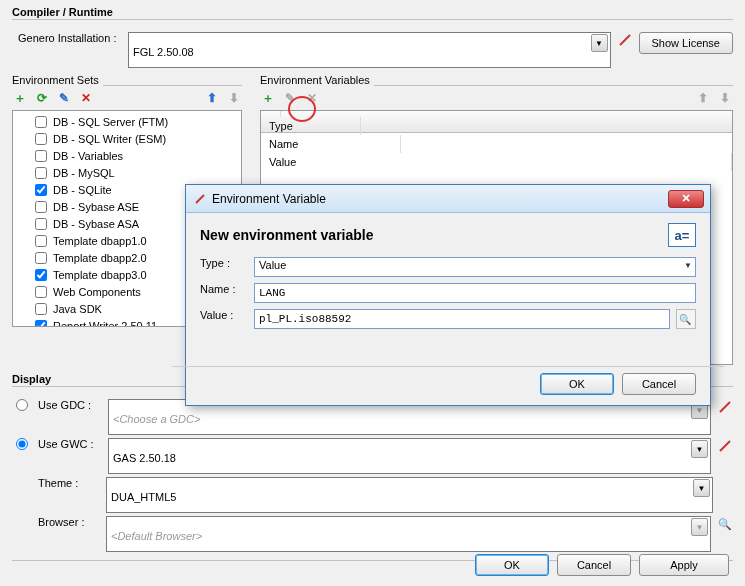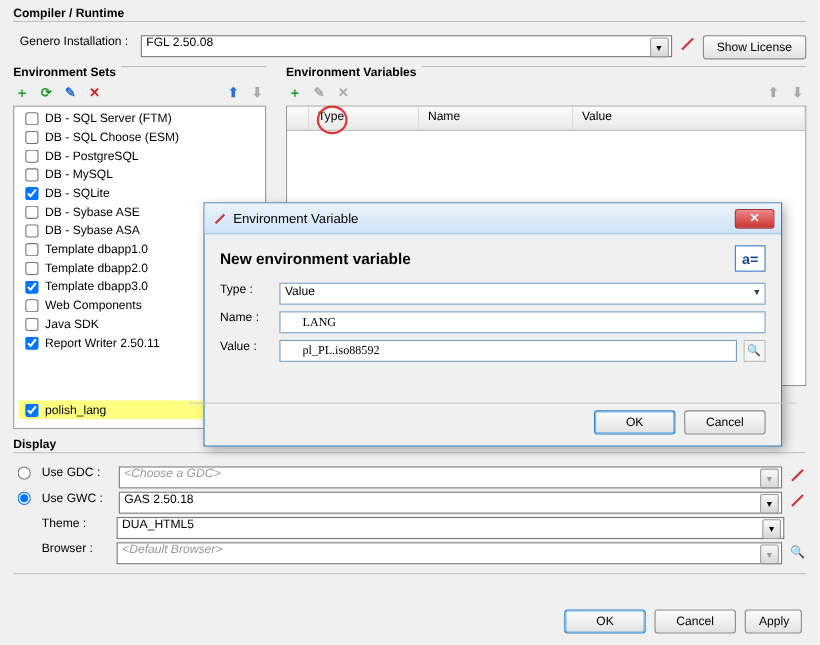--- a/index.html
+++ b/index.html
@@ -19,24 +19,24 @@
   .section-title {
     font-weight: bold;
     border-bottom: 1px solid #c0c0c0;
     margin-bottom: 12px;
     padding-bottom: 1px;
   }
   .row { display: flex; align-items: flex-start; gap: 6px; margin: 3px 0; }
   .label { width: 110px; padding-left: 6px; }
   .combo {
     flex: 1;
-    height: 20px;
+    height: 36px;
     background: #fff;
     border: 1px solid #7a7a7a;
-    padding: 0 18px 1px 4px;
+    padding: 13px 18px 1px 4px;
     position: relative;
   }
   .combo::after {
     content: "▼";
     position: absolute;
     right: 2px; top: 1px;
     width: 15px; height: 16px;
     font-size: 8px;
     display: flex;
     align-items: center;
@@ -62,64 +62,65 @@
   }
   .two-col {
     display: flex;
     gap: 18px;
     margin-top: 6px;
   }
   .col { display: flex; flex-direction: column; }
   .col.left { width: 230px; }
   .col.right { flex: 1; }
   .section-hdr {
-    font-weight: bold;
+    font-weight: normal;
     display: flex;
-    align-items: flex-start;
+    align-items: flex-end;
     white-space: nowrap;
     gap: 4px;
   }
   .section-hdr .line { flex: 1; border-bottom: 1px solid #c0c0c0; height: 0; }
   .toolbar {
     display: flex; align-items: center; gap: 6px;
     padding: 4px 0;
   }
   .toolbar .spacer { flex: 1; }
   .icon-btn {
     width: 16px; height: 16px; cursor: pointer;
     display: flex; align-items: center; justify-content: center; font-weight: bold; font-size: 12px;
   }
   .icon-green { color: #1a9a22; }
   .icon-blue { color: #2a6fd0; }
   .icon-red { color: #cc2222; }
   .icon-gray { color: #aaa; }
   .list {
     background: #fff;
     border: 1px solid #9a9a9a;
-    height: 294px;
+    height: 217px;
     overflow-y: auto;
-    padding: 2px 4px;
+    padding: 2px 16px;
   }
   .list-item {
     display: flex; align-items: center; gap: 4px;
     padding: 1px 4px;
     height: 17px;
   }
   .list-item input[type=checkbox] { margin: 0 2px; width: 12px; height: 12px; }
   .list-item.selected { background: #ffff80; margin-top: 44px; }
   .table {
     background: #fff;
     border: 1px solid #9a9a9a;
     height: 255px;
   }
   .table-hdr {
     display: flex;
     background: linear-gradient(#fcfcfc,#e8e8e8);
     border-bottom: 1px solid #bbb;
     height: 22px;
+    flex-direction: column;
   }
   .table-hdr > div {
     padding: 3px 8px;
     border-right: 1px solid #ddd;
   }
   .display-section { margin-top: 8px; }
   .radio { width: 12px; height: 12px; margin: 0 4px; }
   .bottom-bar {
     position: absolute;
     bottom: 10px; right: 16px;
@@ -165,23 +166,23 @@
     font-size: 13px;
     display: flex; align-items: center; justify-content: center;
   }
   .dlg-field {
     display: flex; align-items: flex-start; gap: 6px; margin: 6px 0;
   }
   .dlg-field .fl { width: 48px; }
   .dlg-input {
     flex: 1; height: 20px;
     border: 1px solid #7a9ec8;
-    padding: 1px 20px;
-    background: #fff;
-    font-family: Liberation Serif, serif; font-size: 11px;
+    padding: 1px 4px;
+    background: #fff;
+    font-family: Liberation Mono, monospace; font-size: 11px;
   }
   .dlg-combo {
     flex: 1; height: 20px;
     border: 1px solid #7a9ec8;
     background: #fff;
     padding: 1px 18px 1px 4px; position: relative;
   }
   .dlg-combo::after {
     content: "▼"; position: absolute; right: 3px; top: 3px; font-size: 8px; color: #333;
   }
@@ -238,25 +239,25 @@
         <div class="icon-btn icon-blue">⬆</div>
         <div class="icon-btn icon-gray">⬇</div>
       </div>
       <div class="list" id="env-sets-list">
           <div class="list-item">
             <input type="checkbox" style="">
             <span>DB - SQL Server (FTM)</span>
           </div>
           <div class="list-item">
             <input type="checkbox" style="">
-            <span>DB - SQL Choose (ESM)</span>
-          </div>
-          <div class="list-item">
-            <input type="checkbox" style="">
-            <span>DB - PostgreSQL</span>
+            <span>DB - SQL Writer (ESM)</span>
+          </div>
+          <div class="list-item">
+            <input type="checkbox" style="">
+            <span>DB - Variables</span>
           </div>
           <div class="list-item">
             <input type="checkbox" style="">
             <span>DB - MySQL</span>
           </div>
           <div class="list-item">
             <input type="checkbox" checked="" style="">
             <span>DB - SQLite</span>
           </div>
           <div class="list-item">
@@ -358,21 +359,21 @@
       <div style="width:62px">Browser :</div>
       <div class="combo placeholder"><span>&lt;Default Browser&gt;</span></div>
       <div class="tool-icon">🔍</div>
     </div>
   </div>
 
   <div class="sep"></div>
   <div class="bottom-bar">
     <button class="btn primary" style="width:74px">OK</button>
     <button class="btn" style="width:74px">Cancel</button>
-    <button class="btn" style="width:52px">Apply</button>
+    <button class="btn" style="width:90px">Apply</button>
   </div>
 
   <div class="dialog">
     <div class="dlg-titlebar">
       <div class="tool-icon">
           <svg width="12" height="12">
             <line x1="2" y1="10" x2="10" y2="2" stroke="#c33" stroke-width="2"></line>
           </svg>
         </div>
       <div class="dlg-title">Environment Variable</div>

